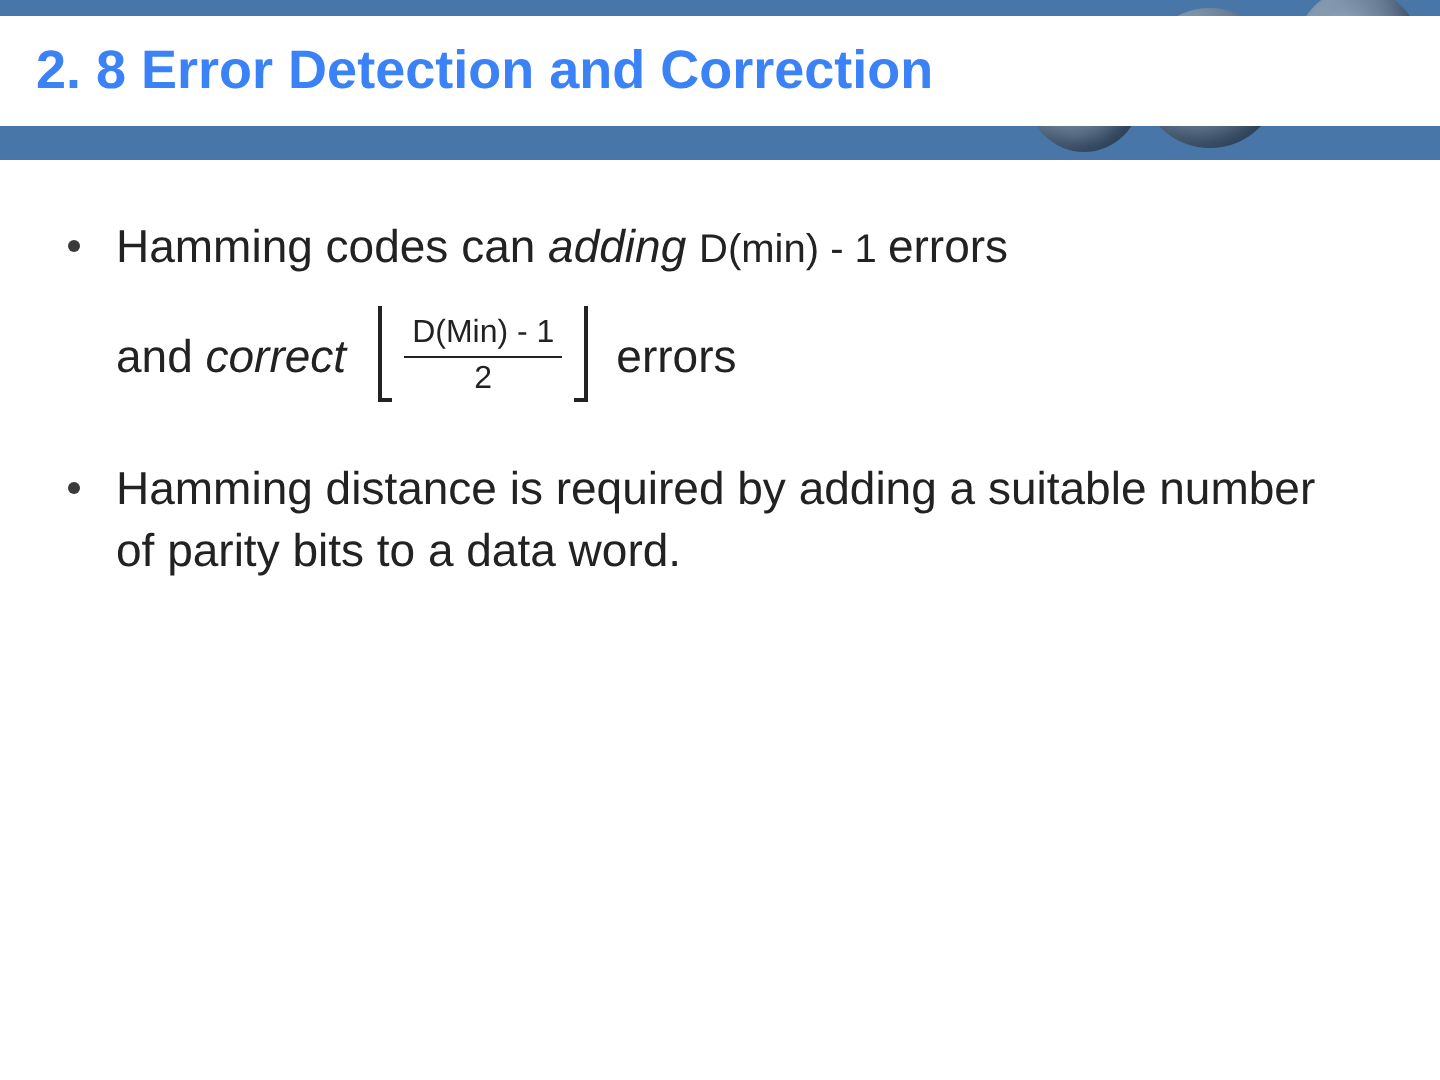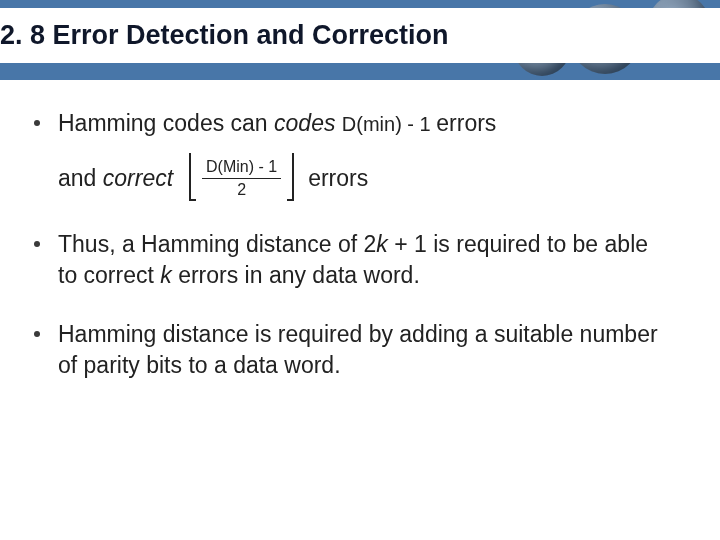--- a/index.html
+++ b/index.html
@@ -23,21 +23,22 @@
     left: 0;
     width: 100%;
     height: 55px;
     background: #fff;
     display: flex;
     align-items: center;
   }
   .title {
     font-size: 27px;
     font-weight: bold;
-    color: #0f172a;
+    color: #3b82f6;
+    padding-left: 18px;
   }
   .decor {
     position: absolute;
     right: 0;
     top: 0;
     width: 220px;
     height: 80px;
     pointer-events: none;
   }
   .pipe {
@@ -150,44 +151,38 @@
     <div class="title">2. 8 Error Detection and Correction</div>
   </div>
 </div>
 
 <div class="content">
 
   <div class="bullet-row">
     <div class="dot"></div>
     <div class="bullet-text">
       <span class="line1">
-        <span>Hamming codes can </span><span class="italic">codes</span>
+        <span>Hamming codes can </span><span class="italic">adding</span>
         <span class="formula-inline"> D(min) - 1 </span>
         <span>errors</span>
       </span>
       <span class="line2">
         <span class="line2-pre"><span>and </span><span class="italic">correct</span></span>
         <span class="frac-wrap">
           <span class="floor-bar left"></span>
           <span class="frac">
             <span class="num">D(Min) - 1</span>
             <span class="den">2</span>
           </span>
           <span class="floor-bar right"></span>
         </span>
         <span class="line2-post"> errors</span>
       </span>
     </div>
   </div>
 
-  <div class="bullet-row b2">
-    <div class="dot"></div>
-    <div class="bullet-text">
-      <span>Thus, a Hamming distance of 2</span><span class="italic">k</span><span> + 1 is required to be able to correct </span><span class="italic">k</span><span> errors in any data word.</span>
-    </div>
-  </div>
 
   <div class="bullet-row b3">
     <div class="dot"></div>
     <div class="bullet-text">Hamming distance is required by adding a suitable number of parity bits to a data word.</div>
   </div>
 
 </div>
 
 </body></html>

